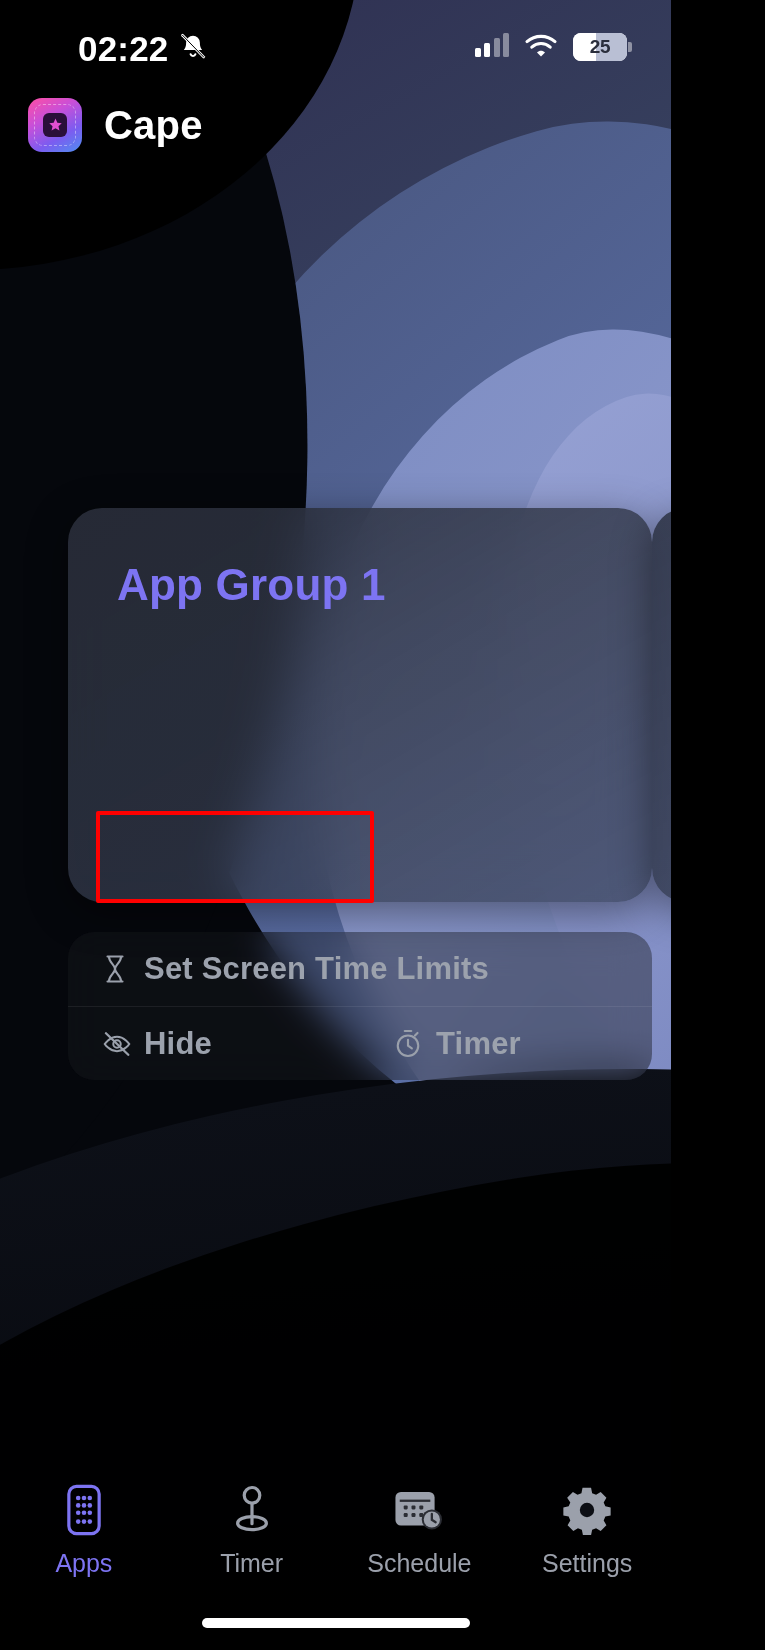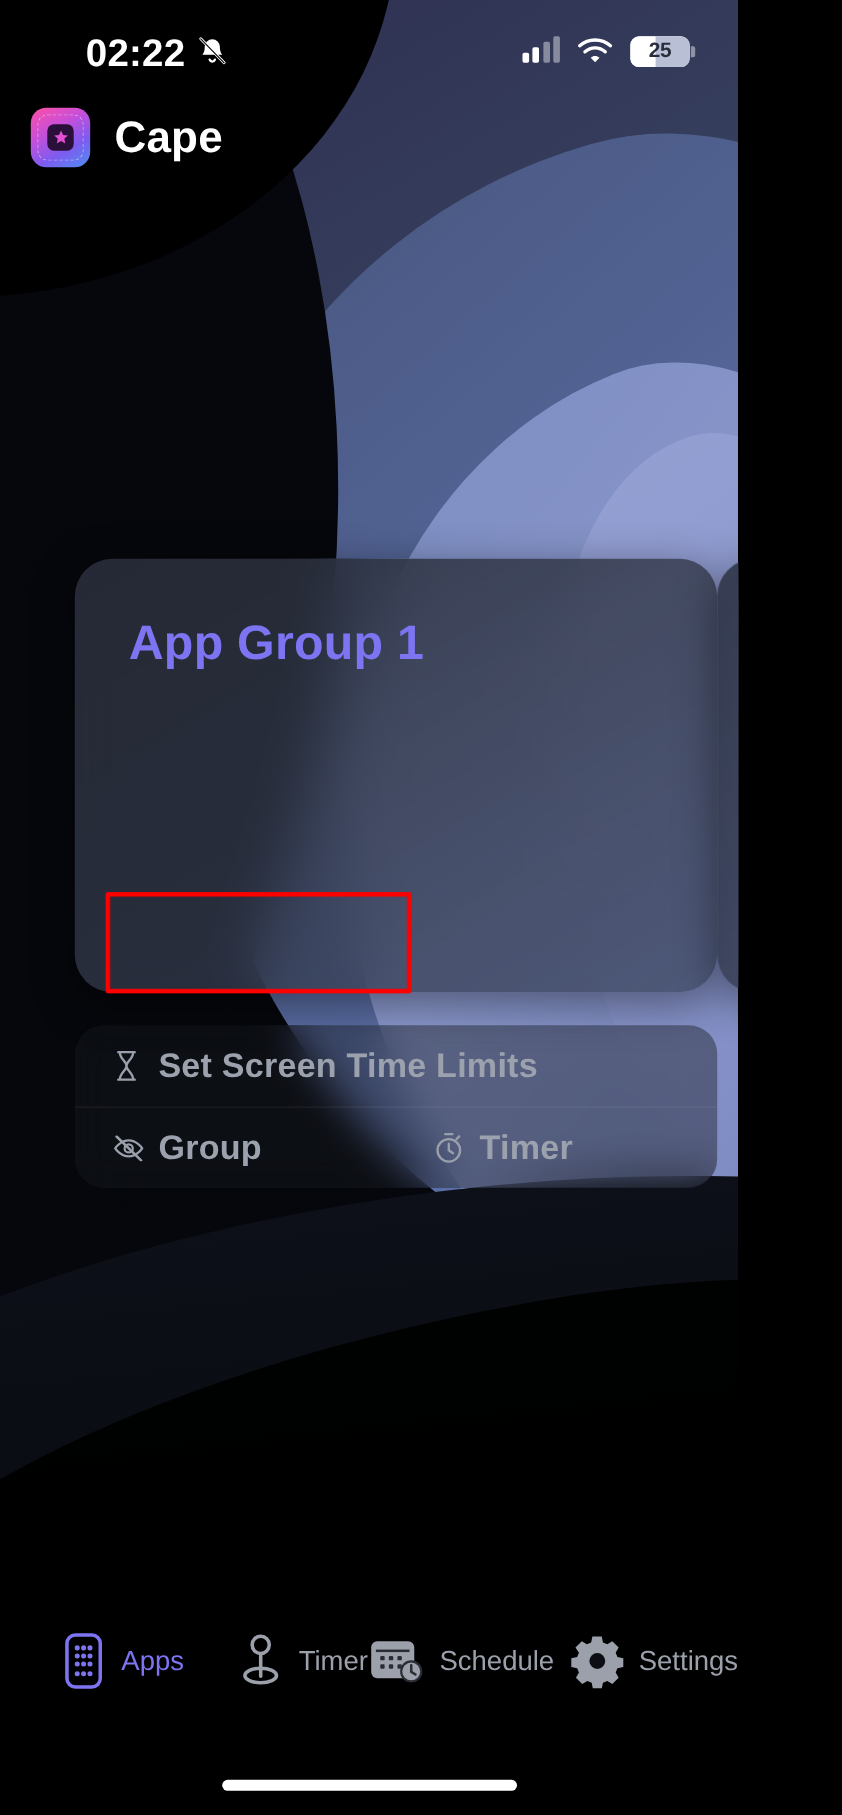--- a/index.html
+++ b/index.html
@@ -233,21 +233,21 @@
 
   
   #tabbar {
     position:absolute; bottom:0; left:0; right:0; height:196px;
     display:flex; align-items:flex-start;
     padding-top:30px;
     background: linear-gradient(180deg, rgba(0,0,0,0) 0%, rgba(0,0,0,.55) 40%, #000 100%);
     z-index:50;
   }
   .tab {
-    flex:1; display:flex; flex-direction:row; align-items:center; gap:13px;justify-content:flex-end;
+    flex:1; display:flex; flex-direction:column; align-items:center; gap:13px;justify-content:flex-end;
   }
   .tab .tab-icon { height:52px; display:flex; align-items:center; justify-content:center; }
   .tab .tab-label { font-size:25px; font-weight:500; color:#9ba0ab; }
   .tab.active .tab-label { color:#7d74f2; }
 
   
   #home-indicator {
     position:absolute; bottom:22px; left:50%; transform:translateX(-50%);
     width:268px; height:10px; border-radius:5px; background:#fff;
     z-index:60;
@@ -346,21 +346,21 @@
 
     <div class="action-row split">
       <span class="action-half">
         <span class="ico">
           <svg width="30" height="24" viewBox="0 0 24 20" fill="none">
             <path d="M1.8 10S5.6 4 12 4s10.2 6 10.2 6-3.8 6-10.2 6S1.8 10 1.8 10Z" stroke="#9aa0ab" stroke-width="1.7"></path>
             <circle cx="12" cy="10" r="3.1" stroke="#9aa0ab" stroke-width="1.7"></circle>
             <path d="M2.8 1 21.4 19" stroke="#9aa0ab" stroke-width="1.9" stroke-linecap="round"></path>
           </svg>
         </span>
-        <span class="lbl">Group</span>
+        <span class="lbl">Hide</span>
       </span>
       <span class="action-half">
         <span class="ico">
           <svg width="28" height="30" viewBox="0 0 22 24" fill="none">
             <circle cx="11" cy="13.4" r="8.2" stroke="#9aa0ab" stroke-width="1.7"></circle>
             <path d="M11 8.6v4.8l3.1 2.1" stroke="#9aa0ab" stroke-width="1.7" stroke-linecap="round"></path>
             <path d="M8.4 1.6h5.2" stroke="#9aa0ab" stroke-width="1.7" stroke-linecap="round"></path>
             <path d="M16.6 5.2 18.6 3.2" stroke="#9aa0ab" stroke-width="1.7" stroke-linecap="round"></path>
           </svg>
         </span>

